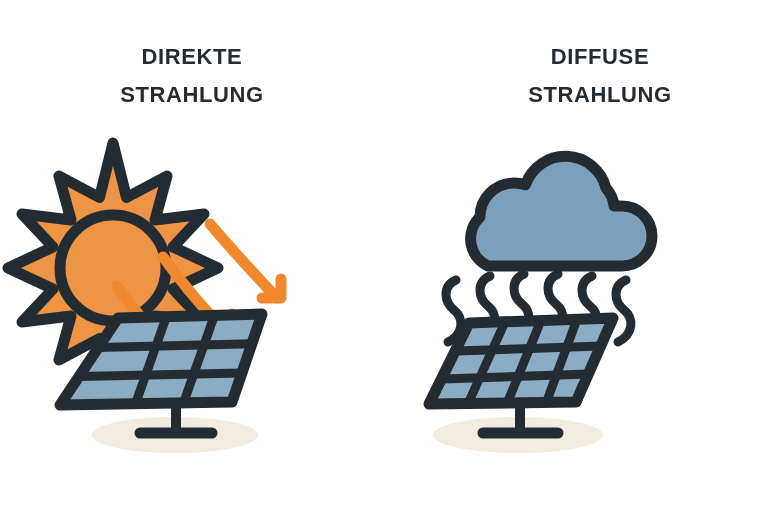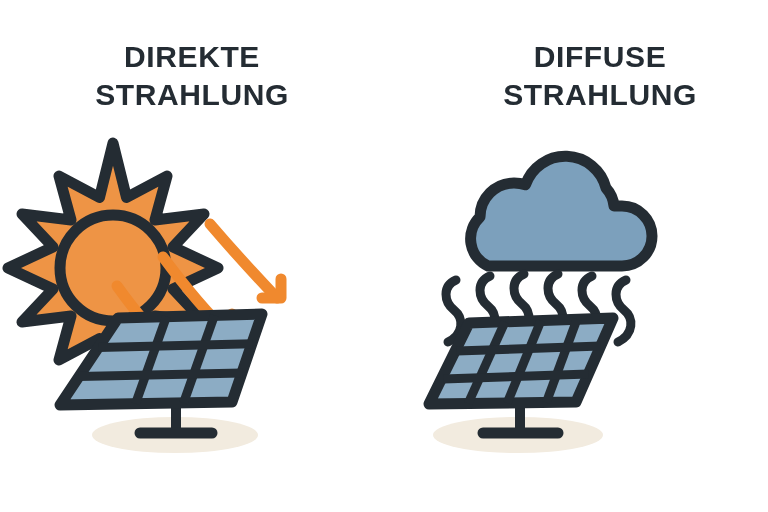--- a/index.html
+++ b/index.html
@@ -26,21 +26,21 @@
 
   .heading {
     position: absolute;
     top: 38px;
     left: 0;
     width: 384px;
     text-align: center;
     color: #242c33;
     font-family: "Liberation Sans", sans-serif;
     font-weight: bold;
-    font-size: 30px;
+    font-size: 22px;
     line-height: 38px;
     letter-spacing: 0.6px;
     white-space: pre-line;
   }
 
   .art {
     position: absolute;
     top: 120px;
     left: 0;
     width: 384px;

